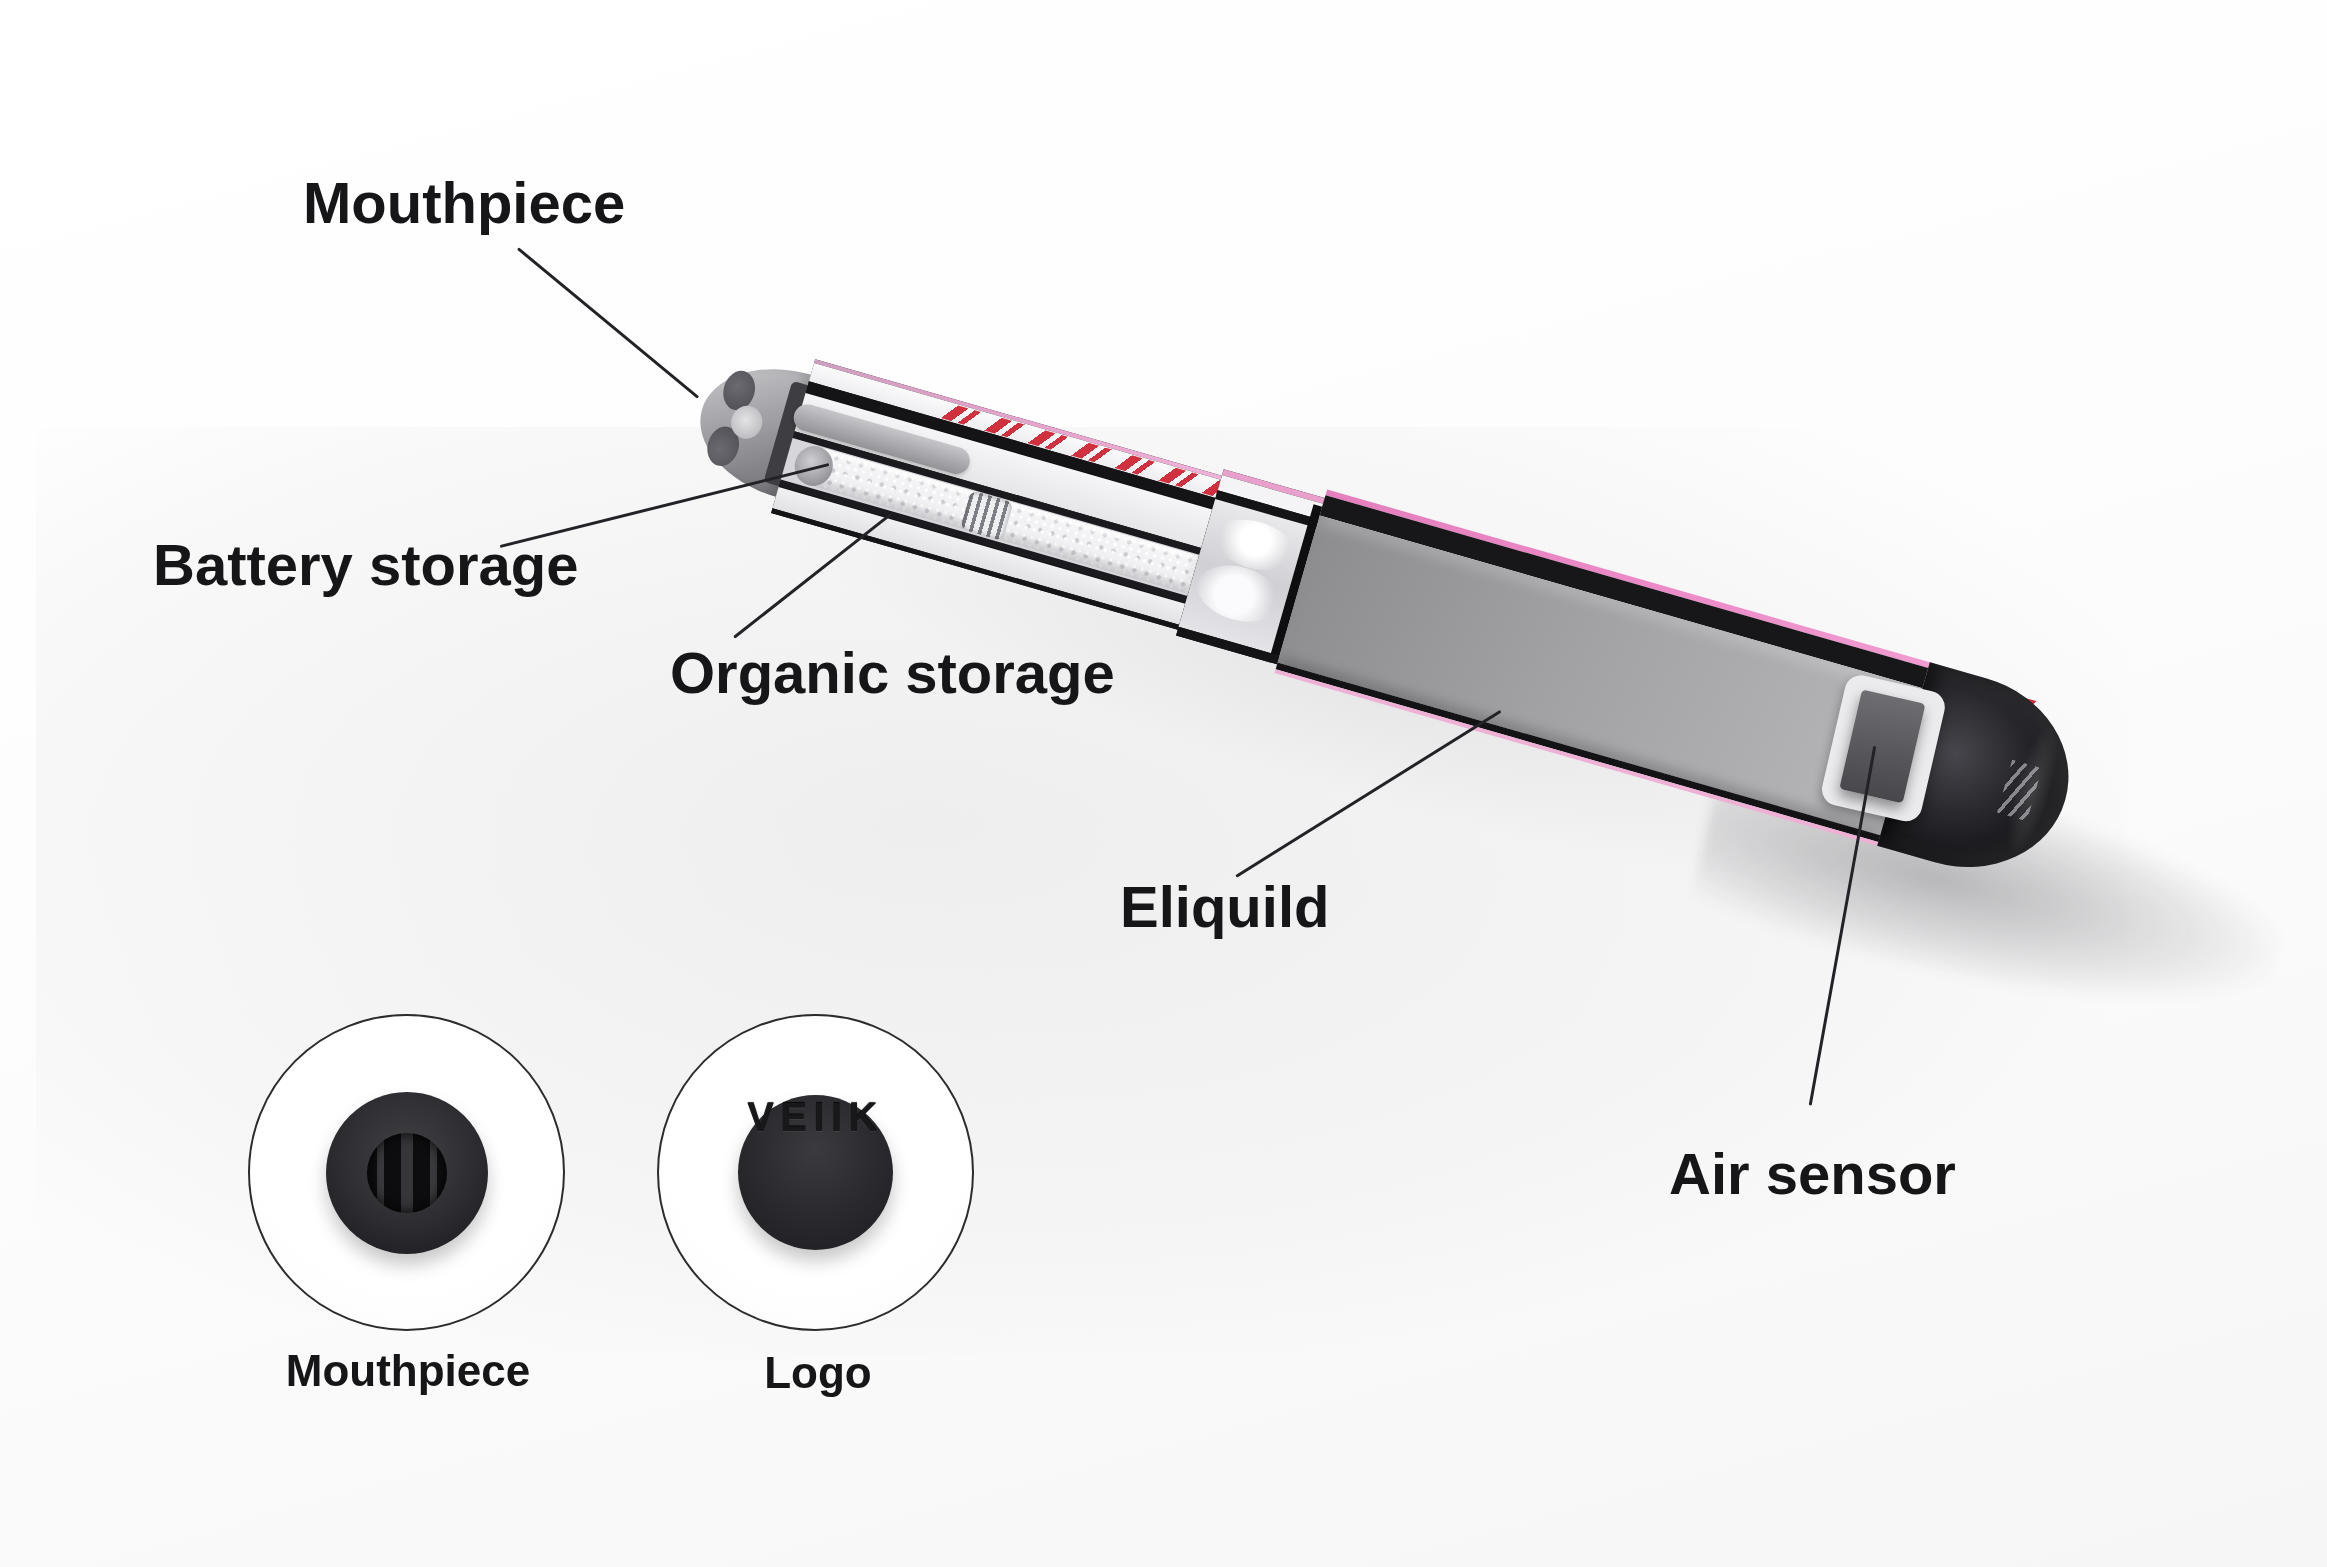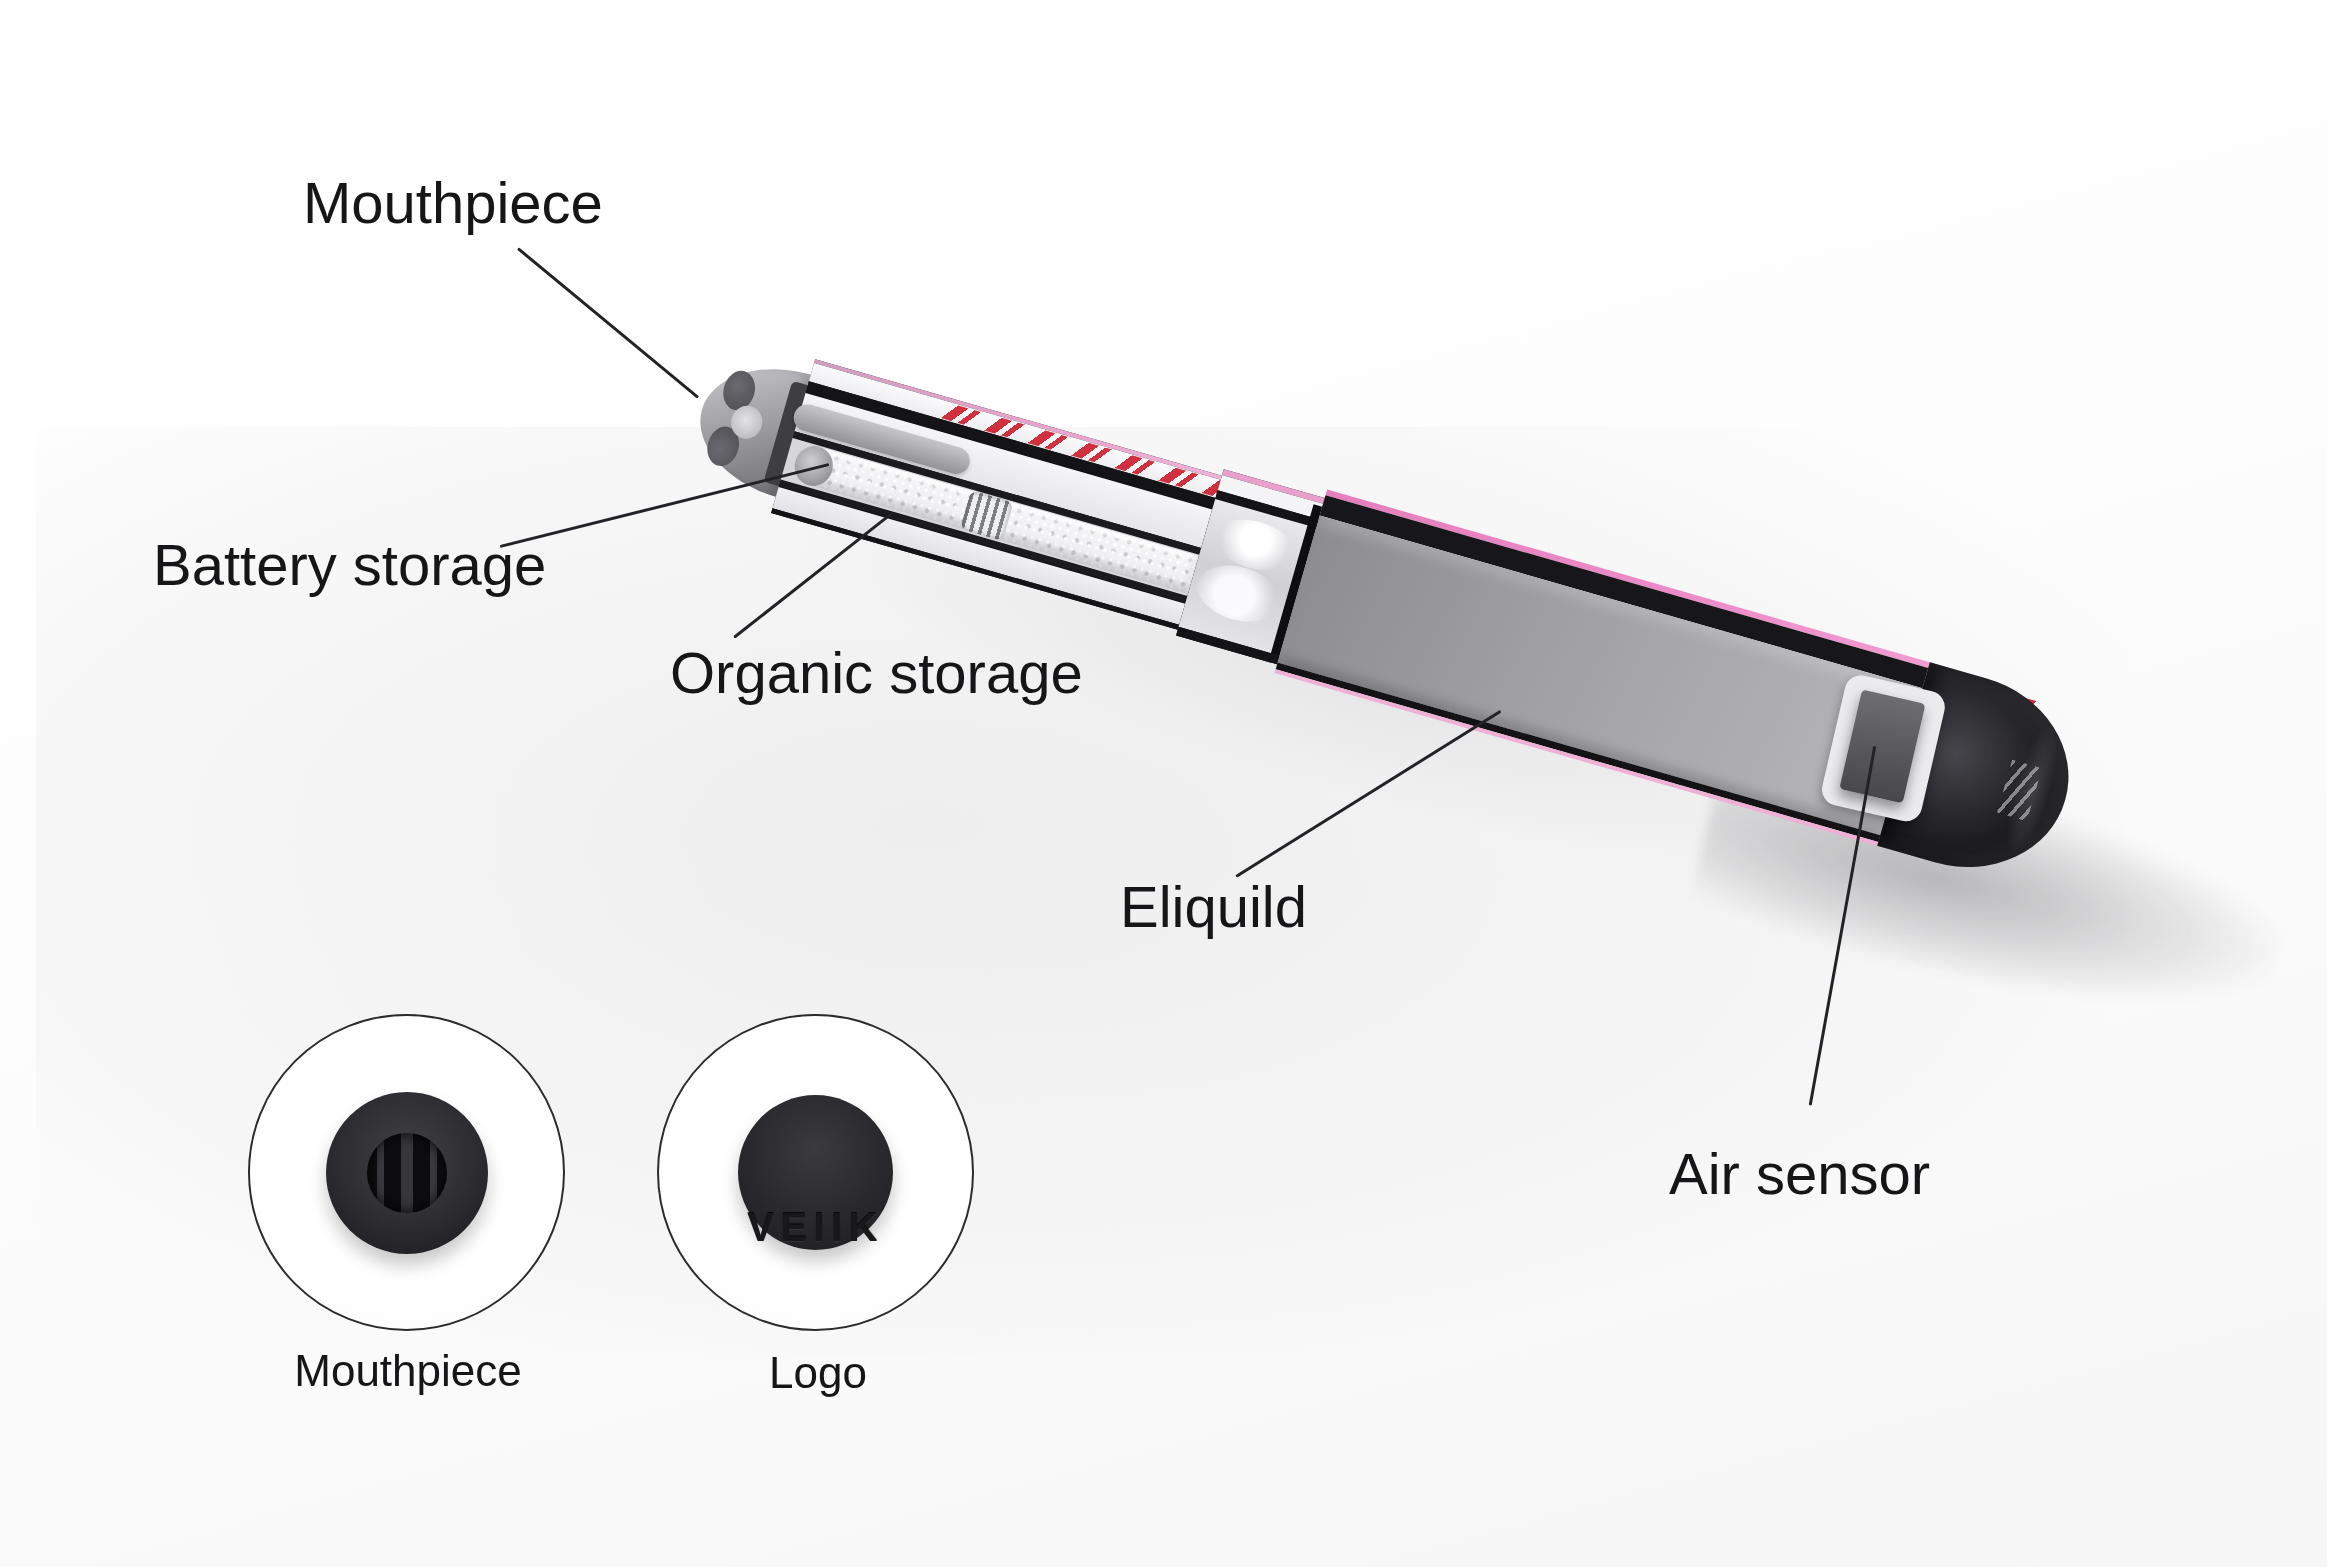--- a/index.html
+++ b/index.html
@@ -101,40 +101,40 @@
   .sensor-chip{left:1195px;top:43px;width:65px;height:102px;border-radius:4.5px;transform:rotate(-3deg);
        background:linear-gradient(175deg,#6e6e73 0%,#57575c 55%,#46464b 100%);
        box-shadow:0 7.3px 12.7px rgba(0,0,0,0.40);}
 
   .brand-marks{left:136px;top:5.5px;width:300px;height:17.3px;opacity:0.93;transform:skewX(-34deg);
        background:repeating-linear-gradient(96deg,rgba(0,0,0,0) 0 8.2px,#ce2130 8.2px 19px,rgba(0,0,0,0) 19px 25.5px,#ce2130 25.5px 32px,rgba(0,0,0,0) 32px 45px);}
   .brand-marks2{left:636px;top:8.2px;width:127px;height:14.5px;opacity:0.95;transform:skewX(-30deg);
        background:linear-gradient(90deg,#ce2130 0 25.5px,rgba(0,0,0,0) 25.5px 47px,#ce2130 47px 100px,rgba(0,0,0,0) 100px);}
 
   
-  .lbl{position:absolute;color:#161618;font-weight:normal;white-space:nowrap;line-height:1.05;}
+  .lbl{position:absolute;color:#161618;font-weight:bold;white-space:nowrap;line-height:1.05;}
   .lbl-lg{font-size:58px;}
   .lbl-sm{font-size:44px;transform:translateX(-50%);}
 
   
   .line{position:absolute;height:2.7px;background:#232327;transform-origin:0 50%;border-radius:1.8px;}
 
   
   .detail-circle{width:313px;height:313px;border-radius:50%;border:2.7px solid #2c2c2e;
        background:radial-gradient(circle at 50% 40%, #ffffff 60%, #fafafb 100%);
        display:flex;align-items:center;justify-content:center;}
   .mp-donut{width:162px;height:162px;border-radius:50%;
        background:radial-gradient(circle at 50% 40%, #424246 0%, #2e2e32 52%, #232327 76%, #1a1a1d 100%);
        box-shadow:0 11px 18px rgba(0,0,0,0.22);display:flex;align-items:center;justify-content:center;}
   .mp-core{width:80px;height:80px;border-radius:50%;overflow:hidden;
        background:linear-gradient(90deg,#0e0e10 0 12%,#3a3a3e 12% 21%,#0d0d0f 21% 42%,#35353a 42% 58%,#0d0d0f 58% 79%,#3a3a3e 79% 88%,#0e0e10 88% 100%);
        box-shadow:inset 0 0 12.7px rgba(0,0,0,0.9);}
   .logo-disc{width:155px;height:155px;border-radius:50%;
        background:radial-gradient(circle at 50% 36%, #3b3b3f 0%, #2a2a2e 52%, #202024 88%);
-       box-shadow:0 11px 18px rgba(0,0,0,0.22);display:flex;align-items:flex-end;justify-content:center;}
+       box-shadow:0 11px 18px rgba(0,0,0,0.22);display:flex;align-items:flex-start;justify-content:center;}
   .logo-disc span{font-size:40px;font-weight:bold;letter-spacing:6.4px;color:#18181b;
        text-shadow:0 -0.9px 0.9px rgba(0,0,0,0.85), 0 0.9px 0.9px rgba(255,255,255,0.07);}
 </style>
 </head>
 <body>
 
 <div class="abs shadow-ambient"></div>
 <div class="abs shadow-under"></div>
 <div class="abs shadow-cap"></div>
 

